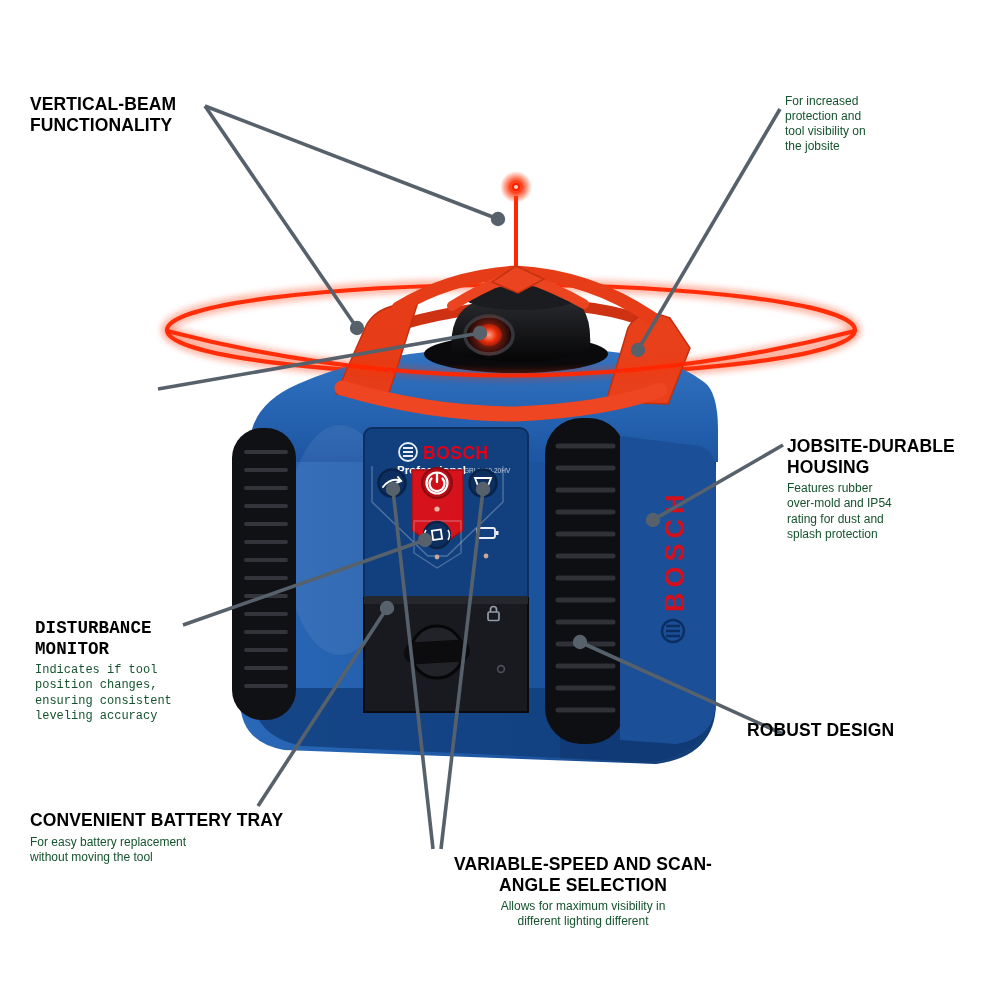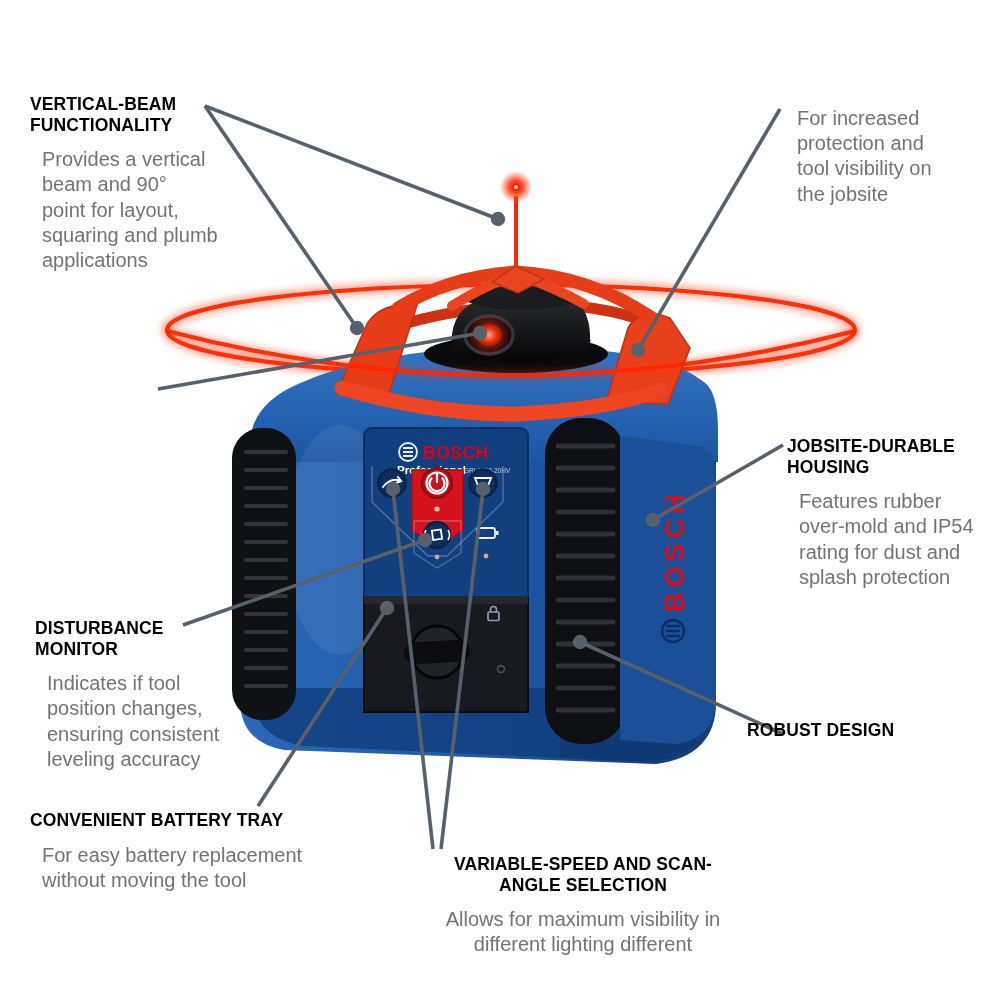--- a/index.html
+++ b/index.html
@@ -2,26 +2,26 @@
 <html><head>
 <meta charset="utf-8">
 <style>
   html,body{margin:0;padding:0;background:#ffffff;}
   #stage{position:relative;width:1000px;height:1000px;background:#ffffff;overflow:hidden;
          font-family:"Liberation Sans",sans-serif;}
   #artwork{position:absolute;left:0;top:0;width:1000px;height:1000px;}
   .callout{position:absolute;}
   .callout h3{margin:0 0 4px 0;font-size:17.5px;font-weight:700;color:#000000;
               line-height:1.18;white-space:pre-line;letter-spacing:.1px;}
-  .callout p{margin:12px;font-size:20px;color:#737373;line-height:1.26;white-space:pre-line;}
+  .callout p{margin:0;font-size:12px;color:#14532d;line-height:1.26;white-space:pre-line;}
   .co-vertical-beam{left:30px;top:94px;width:200px;}
   .co-red-metal-cage{left:785px;top:94px;width:200px;}
   .co-electronic{left:30px;top:380px;width:200px;}
   .co-jobsite{left:787px;top:436px;width:200px;}
-  .co-disturbance{left:35px;top:618px;width:210px;}
+  .co-disturbance{left:35px;top:618px;width:210px;font-family:Liberation Mono, monospace;}
   .co-battery{left:30px;top:810px;width:300px;}
   .co-variable{left:428px;top:854px;width:310px;text-align:center;}
   .co-robust{left:747px;top:720px;width:210px;}
   svg text{font-family:"Liberation Sans",sans-serif;}
 </style>
 </head>
 <body>
 
 <div id="stage">
 
@@ -211,25 +211,20 @@
           <circle cx="580" cy="642" r="7.2"></circle>
         <circle cx="393" cy="489" r="7.2"></circle>
           <circle cx="483" cy="489" r="7.2"></circle>
       </g>
     </g>
   </svg>
 
   <div class="callout co-vertical-beam">
     <h3>VERTICAL-BEAM
 FUNCTIONALITY</h3>
-    <p>Provides a vertical
-beam and 90°
-point for layout,
-squaring and plumb
-applications</p>
   </div>
 
   <div class="callout co-red-metal-cage">
     <p>For increased
 protection and
 tool visibility on
 the jobsite</p>
   </div>
 
 

